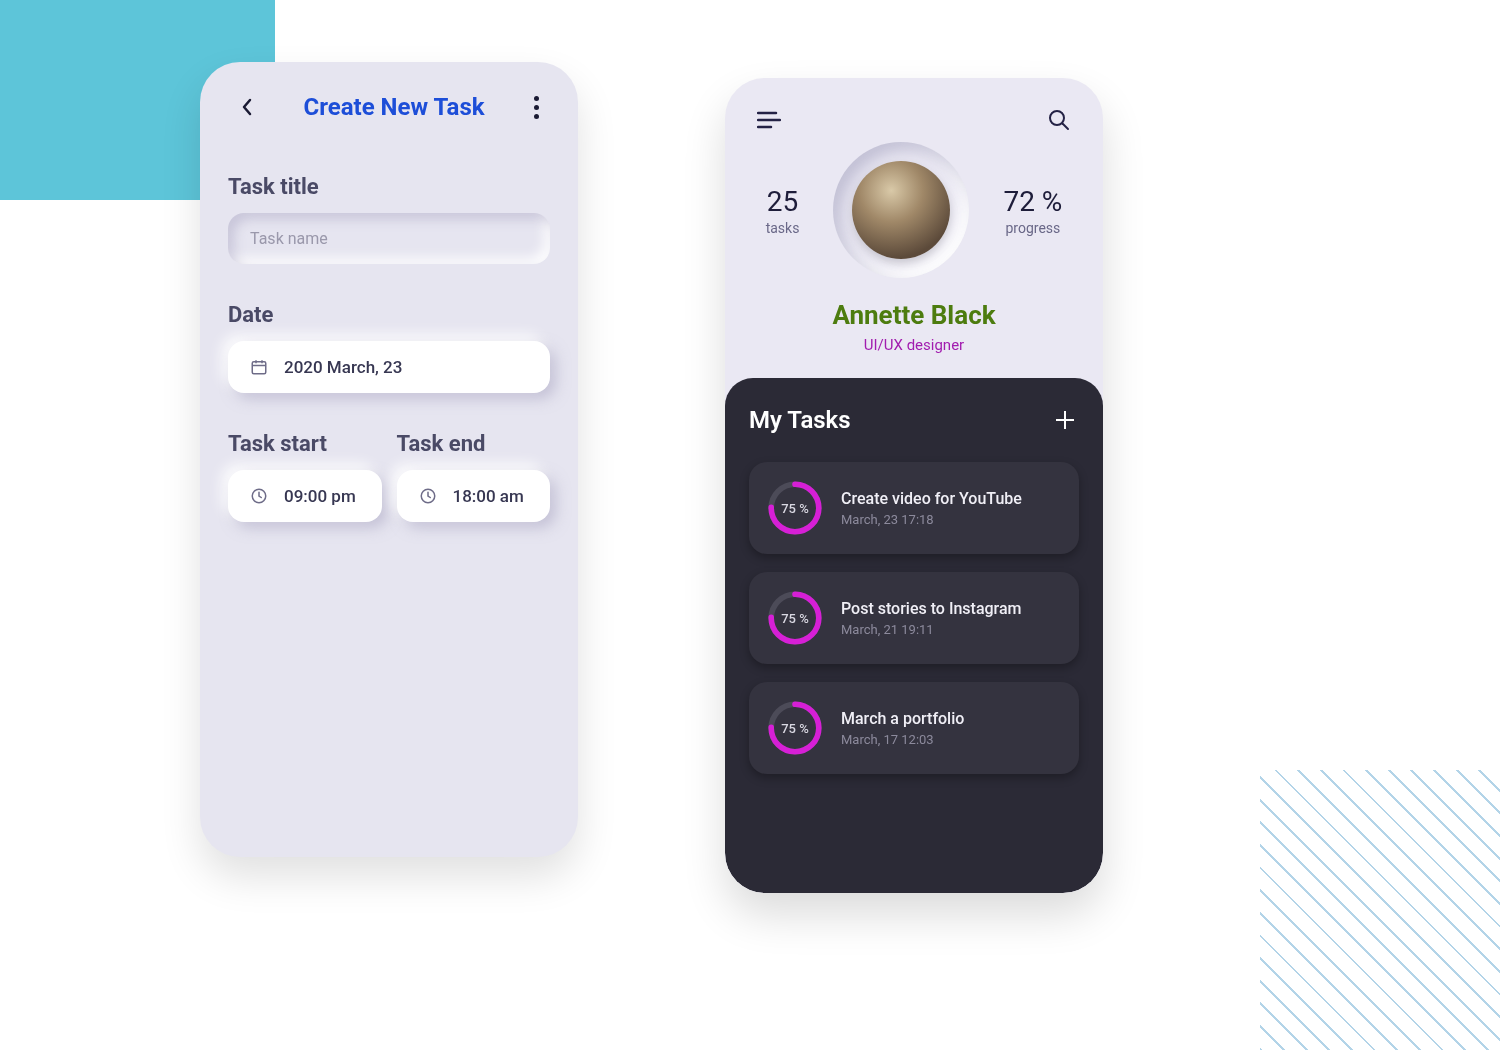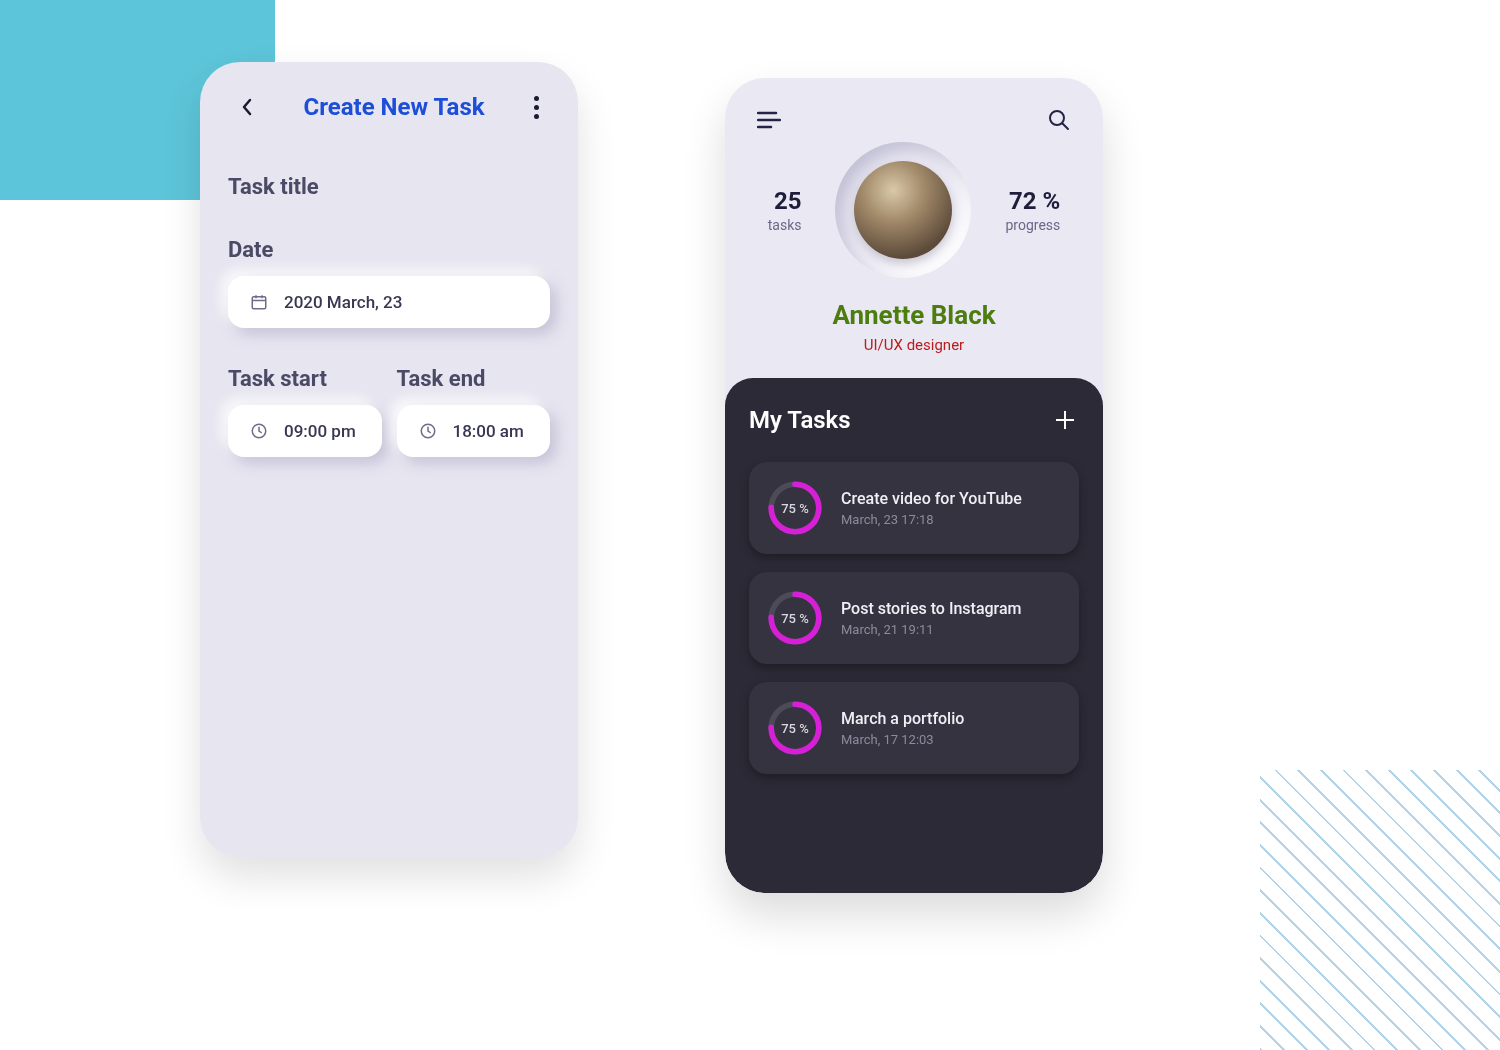--- a/index.html
+++ b/index.html
@@ -146,38 +146,38 @@
 
 .profile-row {
   display:flex;
   align-items:center;
   justify-content:center;
   gap:34px;
   padding: 0 20px;
   margin-top:-4px;
 }
 .stat { text-align:center; }
-.stat-num { font-size:24px; font-weight:700; color:#1e1d3a;text-align:right; }
+.stat-num { font-size:28px; font-weight:400; color:#1e1d3a; }
 .stat-lbl { font-size:14px; color:#6a6888; margin-top:2px; }
 
 .avatar-ring {
   width: 136px; height:136px;
   border-radius:50%;
   background:#eae8f3;
   box-shadow: inset 8px 8px 16px rgba(160,158,188,0.55), inset -8px -8px 16px rgba(255,255,255,1);
   display:flex; align-items:center; justify-content:center;
 }
 .avatar {
   width:98px; height:98px; border-radius:50%;
   background: radial-gradient(circle at 40% 30%, #d9c9a8 0%, #a08868 35%, #5c4a3a 75%);
   box-shadow: 0 4px 8px rgba(0,0,0,0.15);
 }
 
 .profile-name { text-align:center; margin-top:22px; font-size:26px; font-weight:700; color:#4d7c0f; }
-.profile-role { text-align:center; font-size:15px; color:#b91c1c; margin-top:6px; margin-bottom:24px; }
+.profile-role { text-align:center; font-size:15px; color:#a21caf; margin-top:6px; margin-bottom:24px; }
 
 .tasks-panel {
   background:#2b2a36;
   border-radius:28px 28px 40px 40px;
   flex:1;
   padding:28px 24px 20px;
   display:flex;
   flex-direction:column;
   gap:18px;
 }
@@ -228,20 +228,23 @@
     <div class="p1-title">Create New Task</div>
     <div class="p1-more">
       <span></span>
       <span></span>
       <span></span>
     </div>
   </div>
 
   <div class="form-group">
     <div class="form-label">Task title</div>
+    <div class="neu-inset">
+      <input placeholder="Task name" style="">
+    </div>
   </div>
 
   <div class="form-group">
     <div class="form-label">Date</div>
     <div class="neu-raised">
       <svg class="icon-cal" viewBox="0 0 24 24">
           <rect x="3" y="5" width="18" height="16" rx="2" fill="none" stroke="currentColor" stroke-width="2"></rect>
           <line x1="3" y1="10" x2="21" y2="10" stroke="currentColor" stroke-width="2"></line>
           <line x1="8" y1="3" x2="8" y2="7" stroke="currentColor" stroke-width="2"></line>
           <line x1="16" y1="3" x2="16" y2="7" stroke="currentColor" stroke-width="2"></line>

